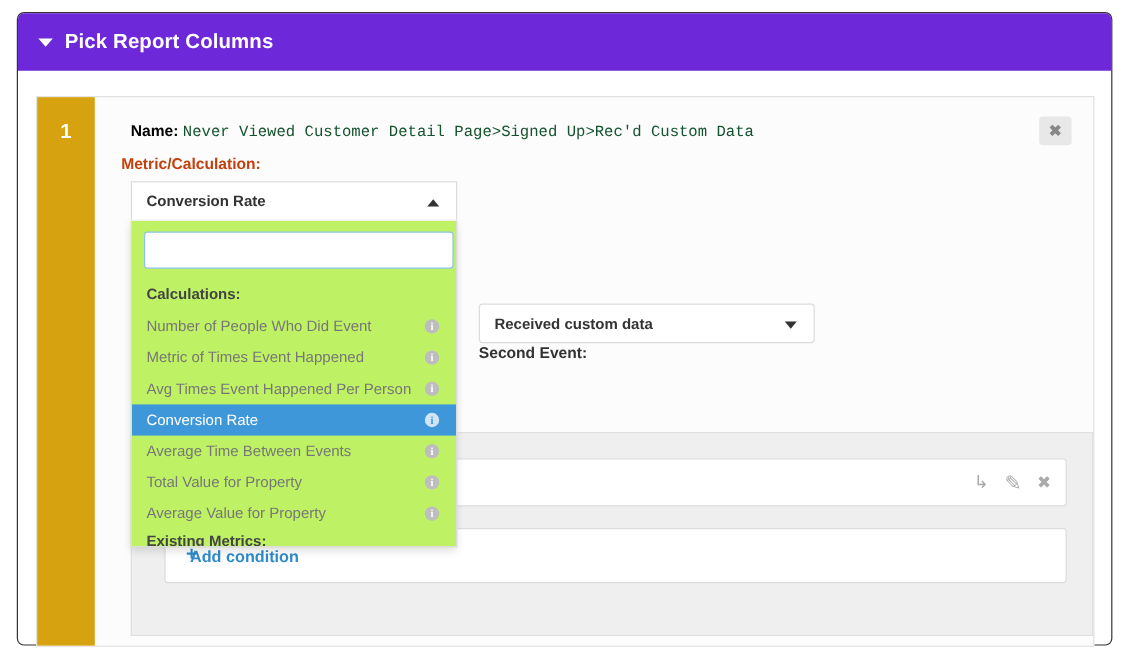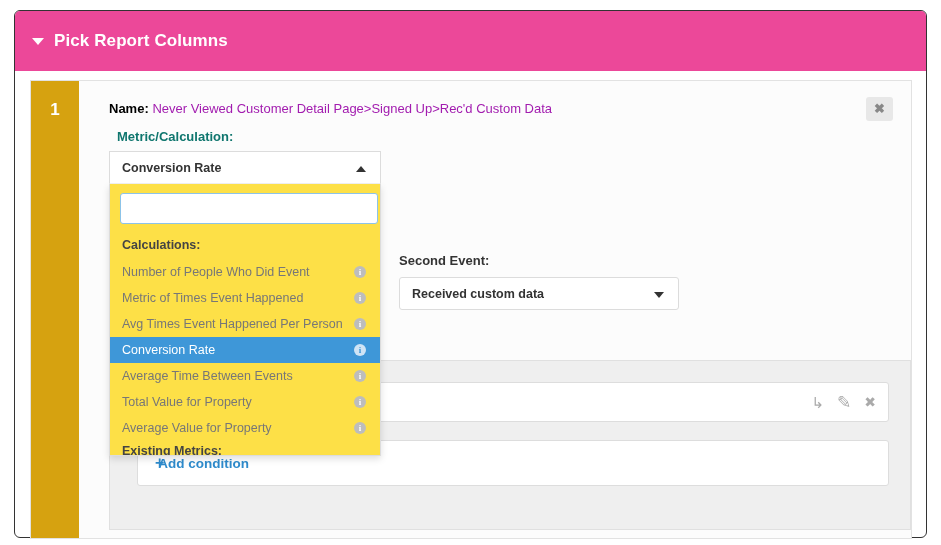--- a/index.html
+++ b/index.html
@@ -26,22 +26,22 @@
     border: 1px solid #333333;
     border-radius: 6px;
     box-sizing: border-box;
   }
 
   #panel-header {
     position: absolute;
     left: 0;
     top: 0;
     width: 100%;
-    height: 60px;
-    background: #ec4899;
+    height: 48px;
+    background: #6d28d9;
     border-radius: 5px 5px 0 0;
     box-sizing: border-box;
     display: flex;
     align-items: center;
   }
   .header-caret {
     margin-left: 17px;
     margin-right: 10px;
     width: 0;
     height: 0;
@@ -116,33 +116,34 @@
     left: 30px;
     top: 20px;
     font-size: 13px;
     white-space: nowrap;
   }
   #name-label {
     color: #000000;
     font-weight: bold;
   }
   #name-link {
-    color: #a21caf;
+    color: #14532d;
     text-decoration: none;
     cursor: pointer;
+    font-family: Liberation Mono, monospace;
   }
 
   
   #metric-label {
     position: absolute;
-    left: 38px;
+    left: 22px;
     top: 48px;
     font-size: 13px;
     font-weight: bold;
-    color: #0f766e;
+    color: #c2410c;
   }
 
   
   #combo-wrap {
     position: absolute;
     left: 30px;
     top: 70px;
     width: 272px;
     z-index: 40;
   }
@@ -167,21 +168,21 @@
     position: absolute;
     right: 14px;
     top: 14px;
     width: 0;
     height: 0;
     border-left: 5px solid transparent;
     border-right: 5px solid transparent;
     border-bottom: 6px solid #333333;
   }
   #combo-panel {
-    background: #fde047;
+    background: #bef264;
     border: 1px solid #dcdcdc;
     border-top: none;
     box-shadow: 0 3px 7px rgba(0,0,0,0.13);
     box-sizing: border-box;
     height: 272px;
     overflow: hidden;
   }
   #combo-search {
     display: block;
     margin: 9px 10px 11px 10px;
@@ -386,25 +387,25 @@
               <div class="option selected"><span>Conversion Rate</span><span class="info-icon">i</span></div>
               <div class="option"><span>Average Time Between Events</span><span class="info-icon">i</span></div>
               <div class="option"><span>Total Value for Property</span><span class="info-icon">i</span></div>
               <div class="option"><span>Average Value for Property</span><span class="info-icon">i</span></div>
               <div class="group-label">Existing Metrics:</div>
             </div>
         </div>
       </div>
 
       <div id="second-event-wrap">
-        <div id="second-event-label">Second Event:</div>
         <div id="second-event-select">
           <span id="second-event-value">Received custom data</span>
           <span class="select-caret-down"></span>
         </div>
+        <div id="second-event-label">Second Event:</div>
       </div>
 
       <div id="filter-panel">
         <div id="condition-row">
           <div id="condition-actions">
               <span class="act-icon" style="font-size: 15px;">↳</span>
               <span class="act-icon" style="font-size: 17px;">✎</span>
               <span class="act-icon" style="font-size: 14px;">✖</span>
             </div>
         </div>

